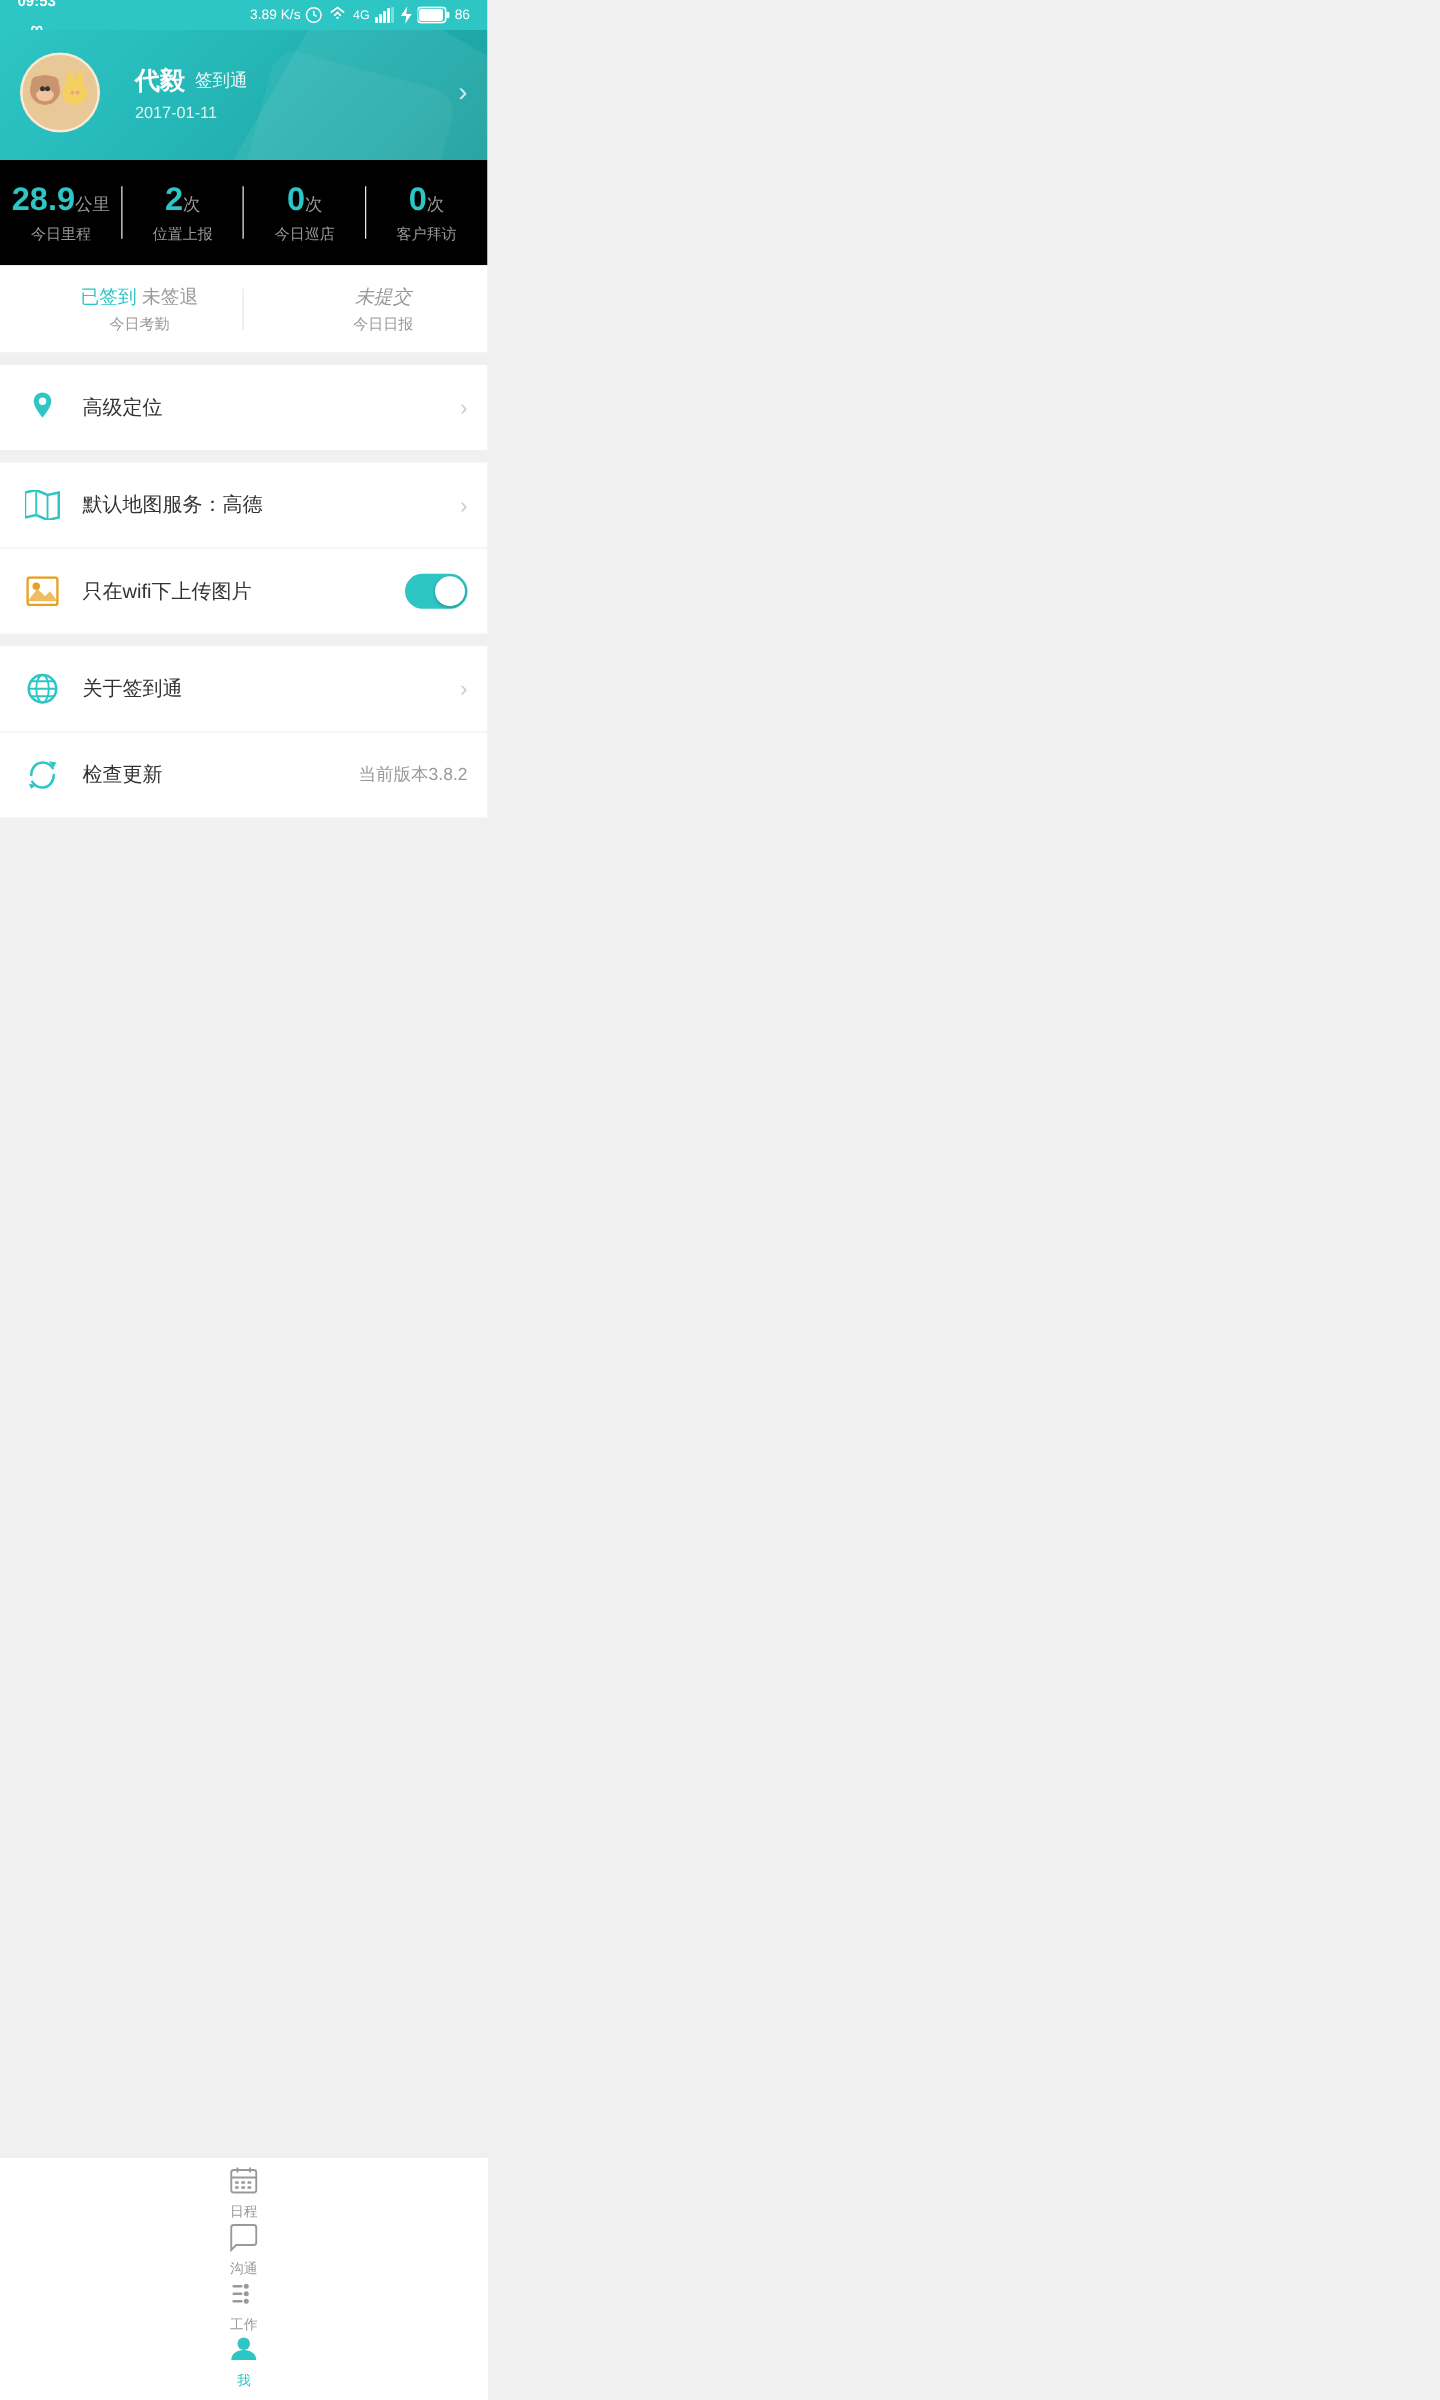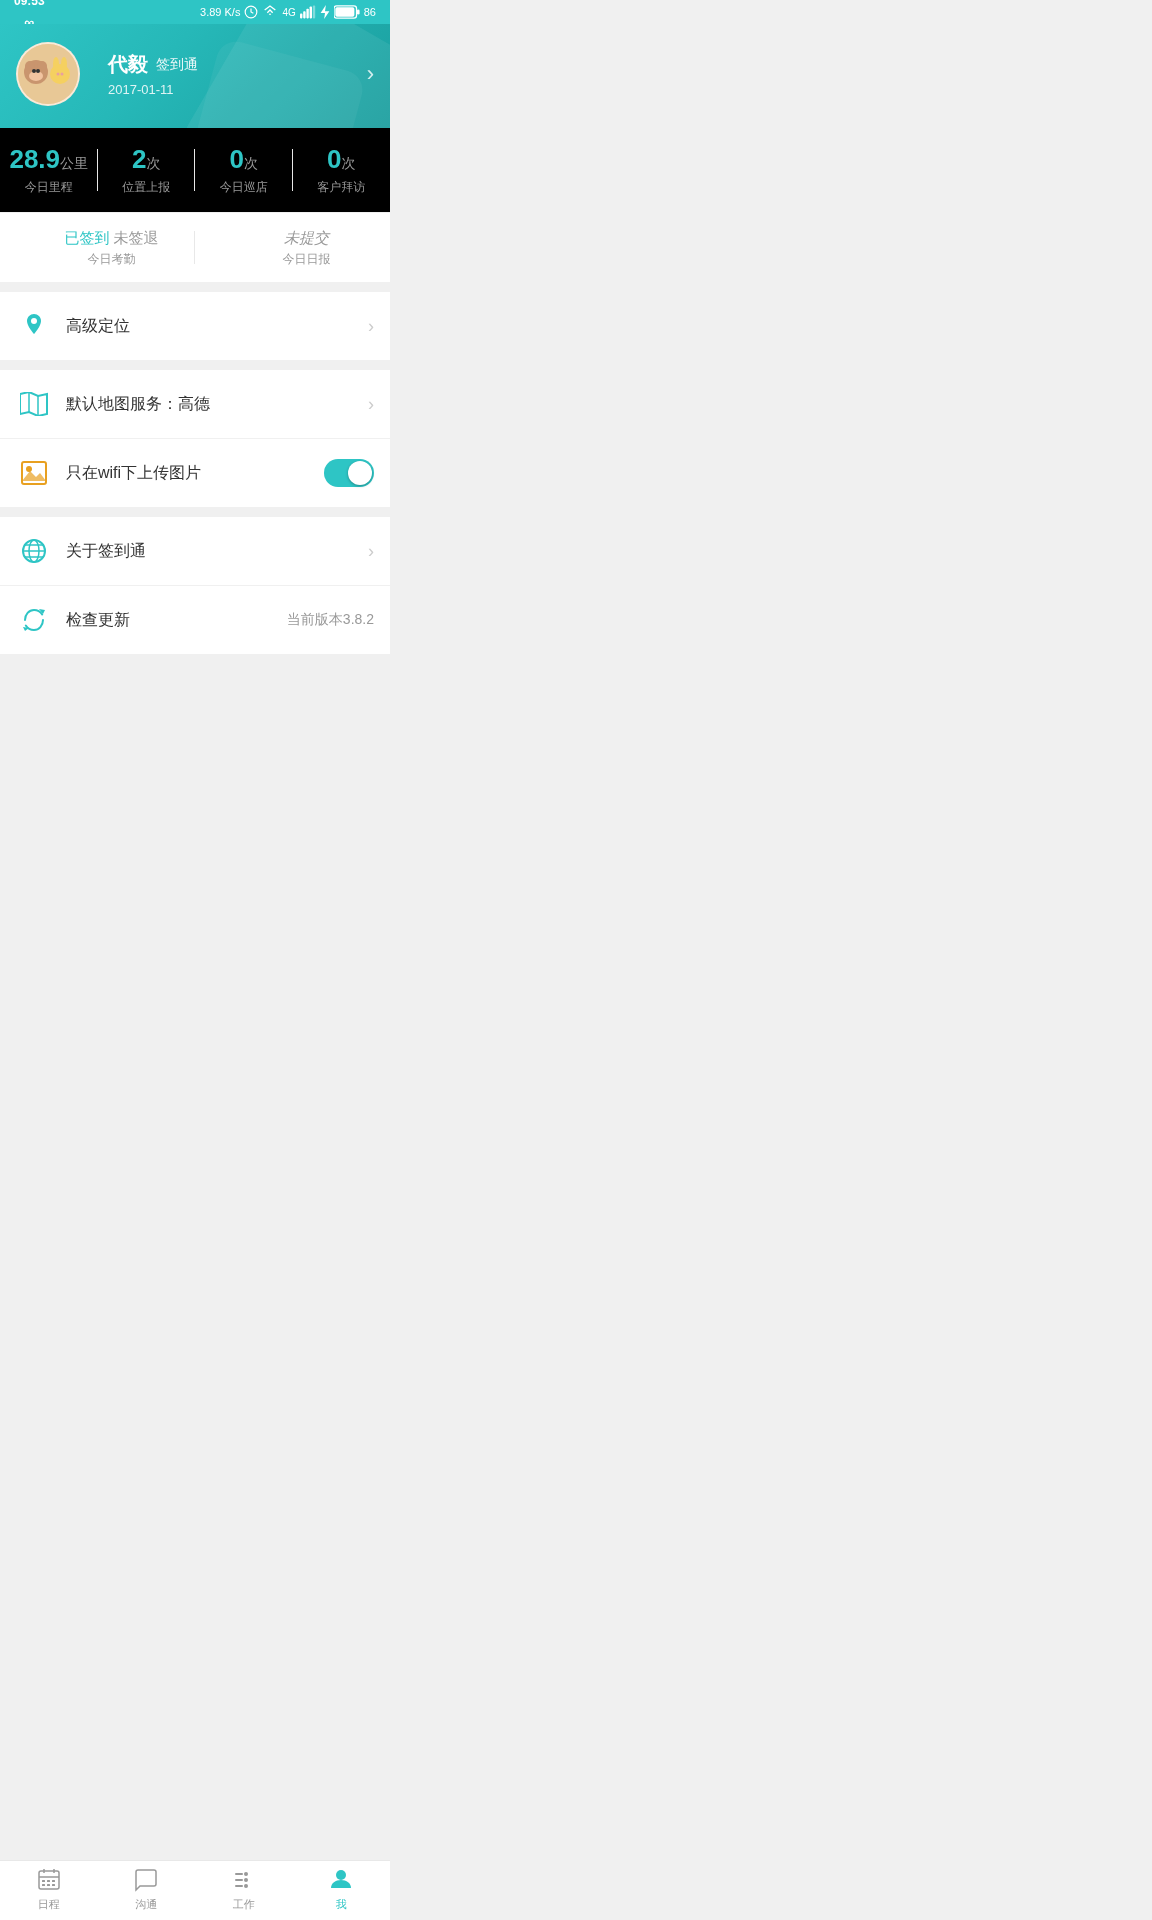--- a/index.html
+++ b/index.html
@@ -264,20 +264,21 @@
 
     
     .bottom-nav {
       background: #fff;
       display: flex;
       border-top: 1px solid #e8e8e8;
       position: fixed;
       bottom: 0;
       width: 390px;
       padding: 6px 0 8px;
+      flex-direction: column;
     }
     .nav-item {
       flex: 1;
       display: flex;
       flex-direction: column;
       align-items: center;
       gap: 4px;
       cursor: pointer;
     }
     .nav-icon {

